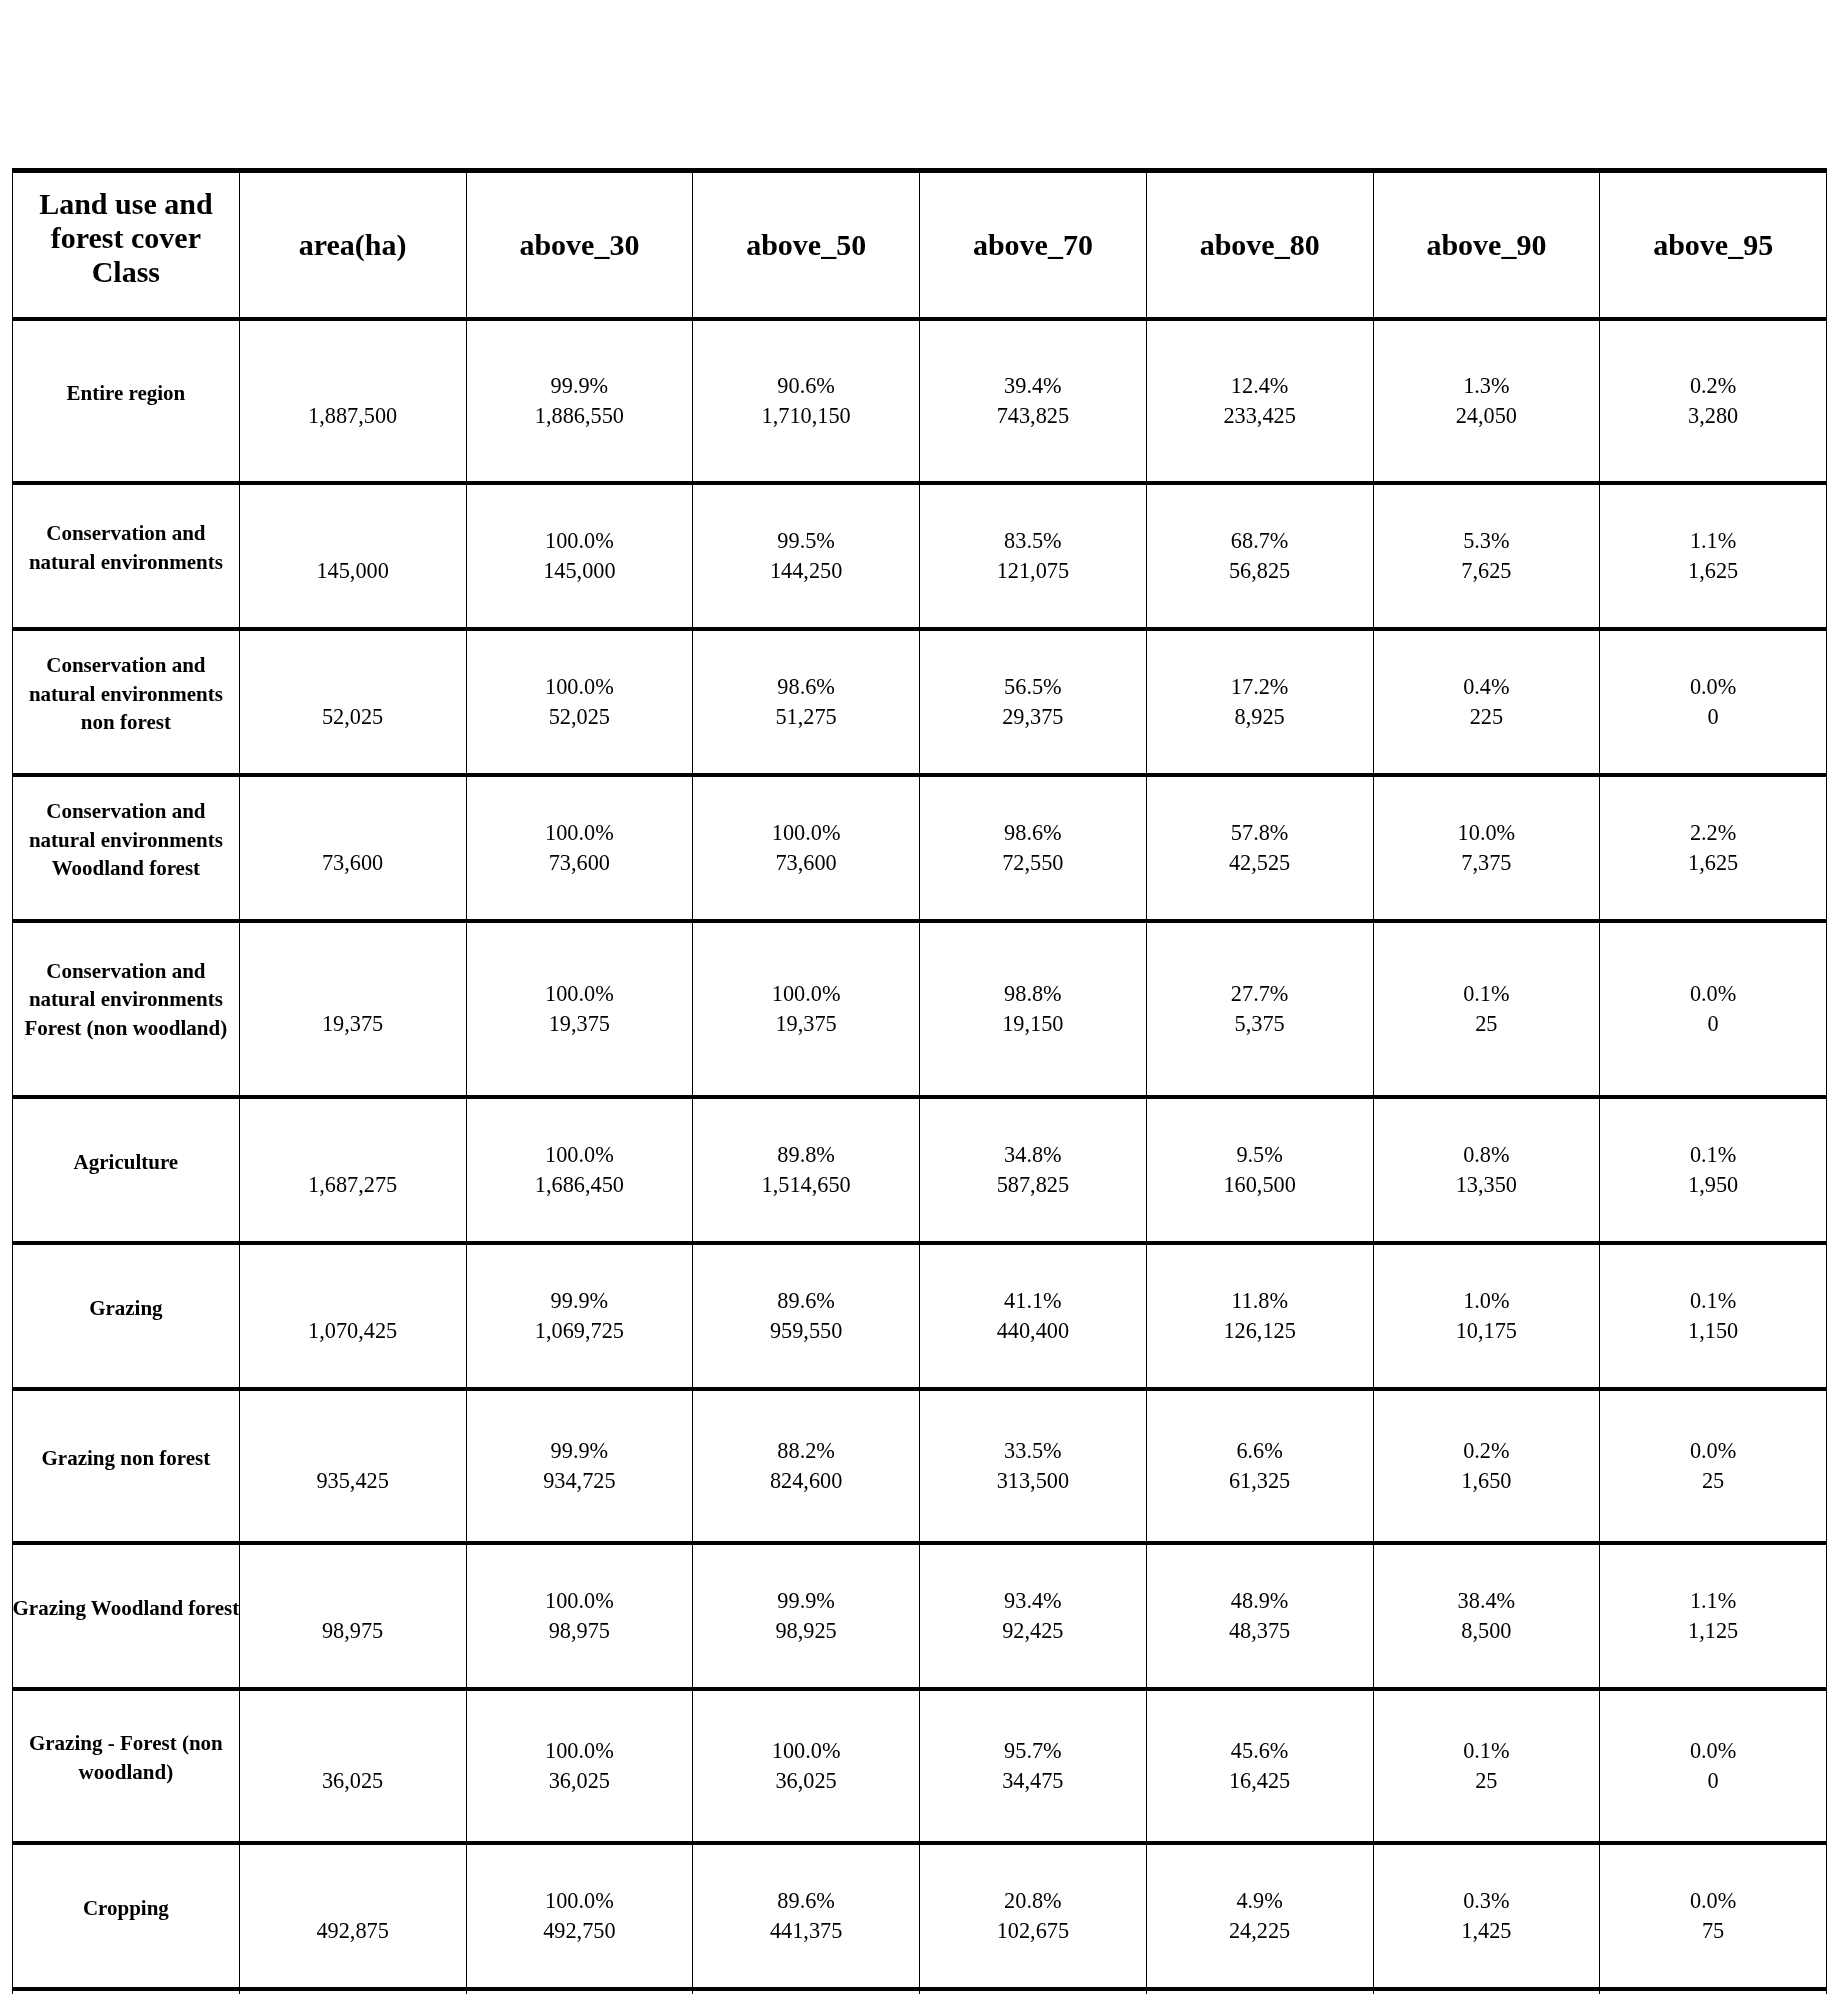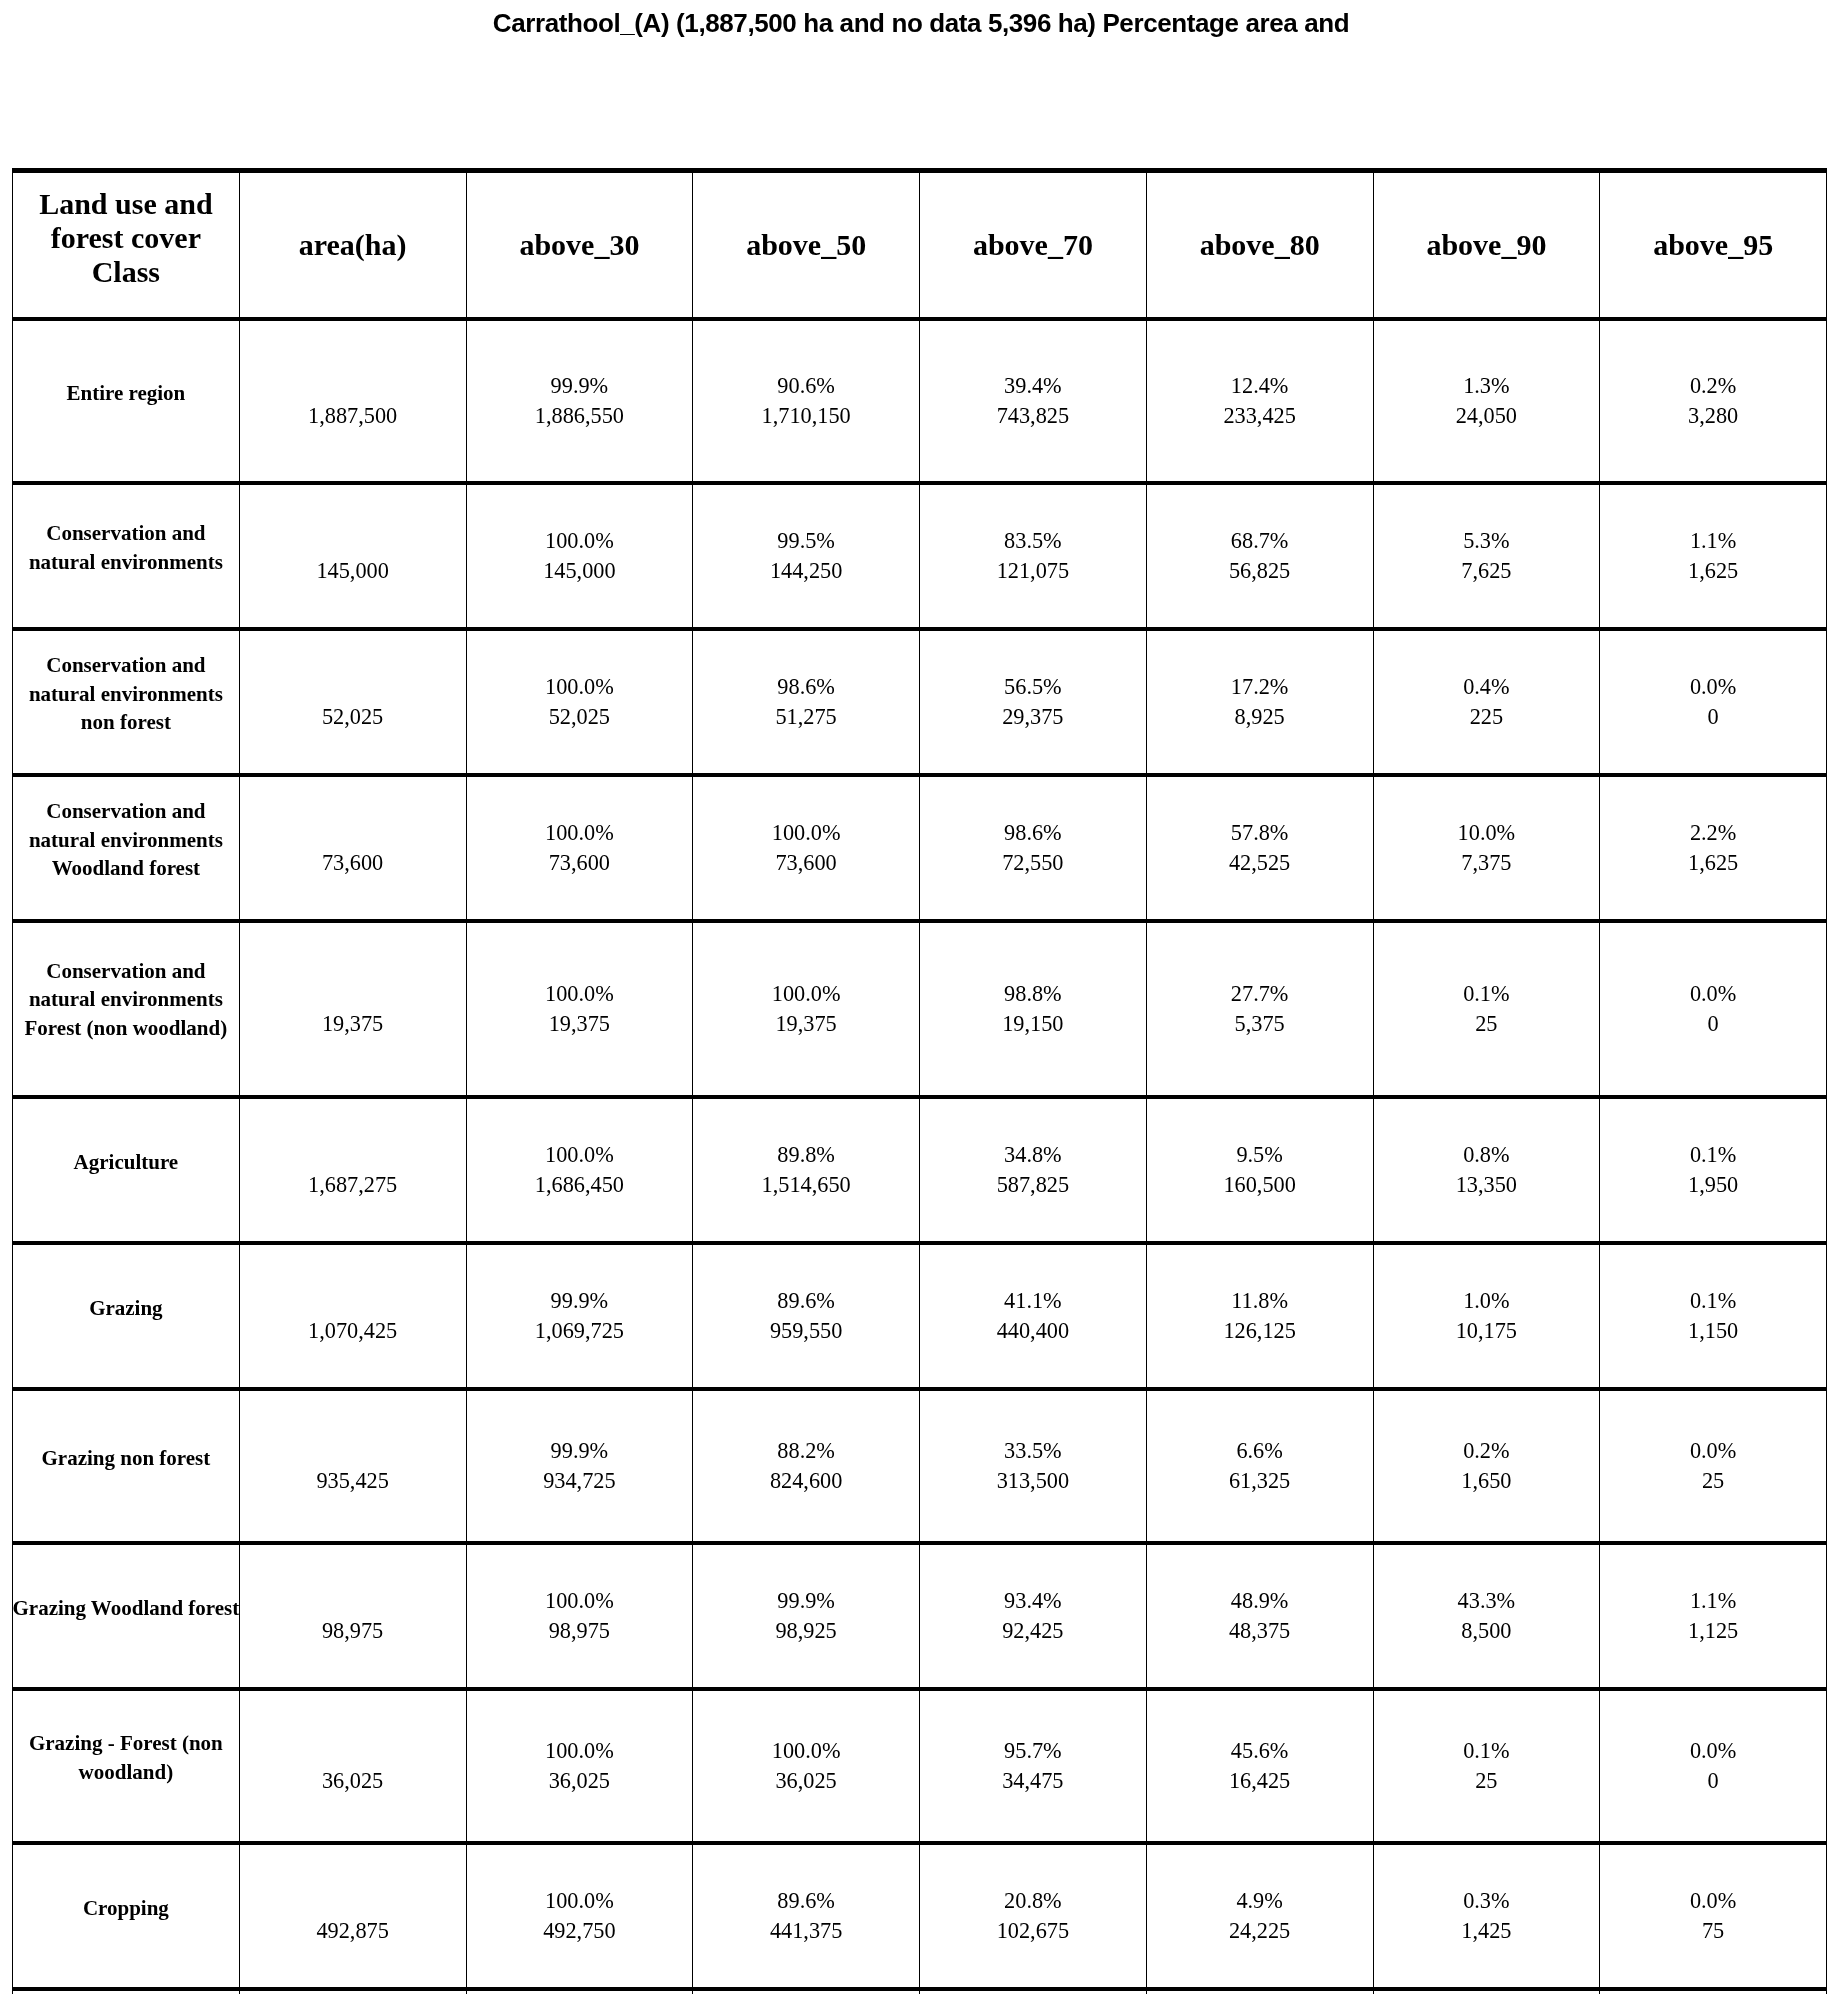--- a/index.html
+++ b/index.html
@@ -47,21 +47,20 @@
     position:absolute; top:45%; left:-0.8px; right:-0.8px;
     transform:translateY(-50%);
     font-weight:bold; font-size:21px; line-height:1.36; z-index:2;
     text-align:center;
   }
 </style>
 </head>
 <body>
 
 <div class="title">
-  <div>Carrathool_(A) (1,887,500 ha and no data 5,396 ha) Percentage area and</div>
 </div>
 
 <table class="data">
   <thead>
     <tr>
         <th class="first">Land use and forest cover Class</th>
         <th>area(ha)</th>
         <th>above_30</th>
         <th>above_50</th>
         <th>above_70</th>
@@ -353,21 +352,21 @@
         </td>
         <td class="data-cell">
           <div class="pct">93.4%</div>
           <div class="num">92,425</div>
         </td>
         <td class="data-cell">
           <div class="pct">48.9%</div>
           <div class="num">48,375</div>
         </td>
         <td class="data-cell">
-          <div class="pct">43.3%</div>
+          <div class="pct">38.4%</div>
           <div class="num">8,500</div>
         </td>
         <td class="data-cell">
           <div class="pct">1.1%</div>
           <div class="num">1,125</div>
         </td>
       </tr>
       <tr class="row-10">
         <td class="label-cell">
           <div class="label-inner">Grazing - Forest (non woodland)</div>

